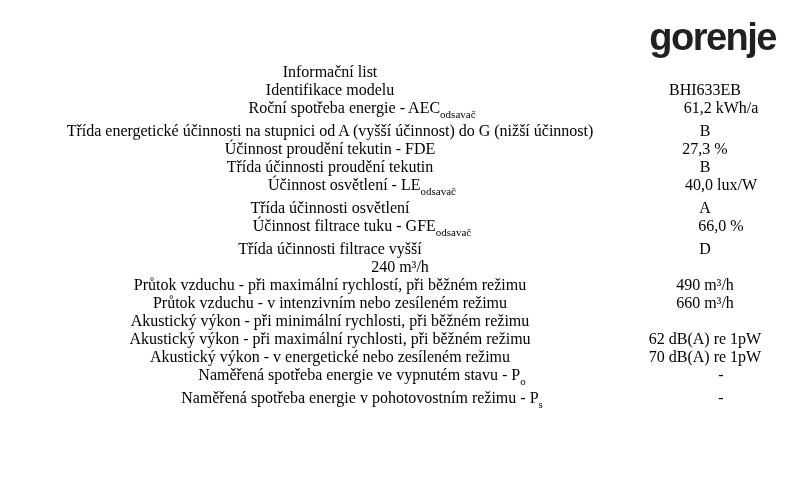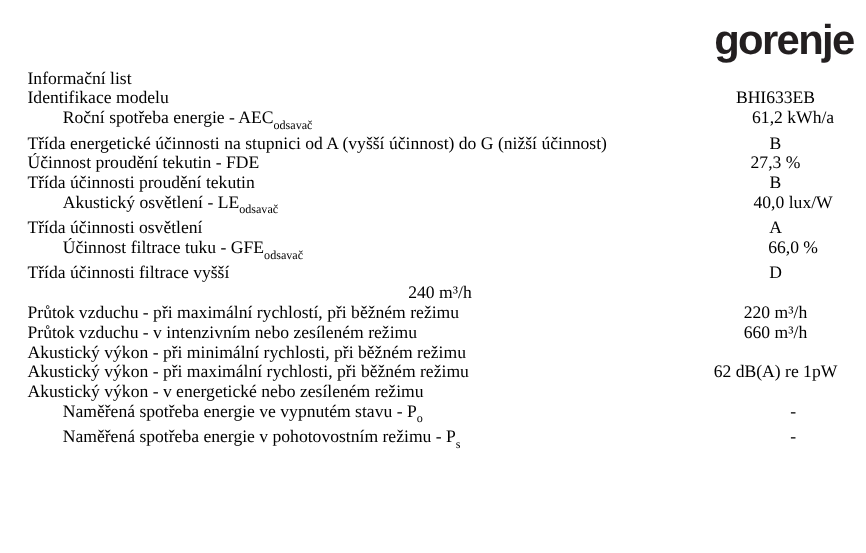--- a/index.html
+++ b/index.html
@@ -41,20 +41,21 @@
     line-height: 18px;
     white-space: nowrap;
   }
   .row.tall {
     height: 23px;
     margin-left: 32px;
   }
   .label {
     width: 610px;
     flex: 0 0 610px;
+    text-align: center;
   }
   .value {
     flex: 1;
     text-align: center;
   }
   sub.spec-sub {
     font-size: 11px;
     line-height: 0;
     position: relative;
     top: 1px;
@@ -91,21 +92,21 @@
     <span class="label"><span>Účinnost proudění tekutin - FDE</span></span>
     <span class="value">27,3 %</span>
   </div>
 
   <div class="row">
     <span class="label"><span>Třída účinnosti proudění tekutin</span></span>
     <span class="value">B</span>
   </div>
 
   <div class="row tall">
-    <span class="label"><span>Akustický osvětlení - LE</span><sub class="spec-sub">odsavač</sub></span>
+    <span class="label"><span>Účinnost osvětlení - LE</span><sub class="spec-sub">odsavač</sub></span>
     <span class="value">40,0 lux/W</span>
   </div>
 
   <div class="row">
     <span class="label"><span>Třída účinnosti osvětlení</span></span>
     <span class="value">A</span>
   </div>
 
   <div class="row tall">
     <span class="label"><span>Účinnost filtrace tuku - GFE</span><sub class="spec-sub">odsavač</sub></span>
@@ -116,39 +117,40 @@
     <span class="label"><span>Třída účinnosti filtrace vyšší</span></span>
     <span class="value">D</span>
   </div>
 
   <div class="row">
     <span class="value">240 m³/h</span>
   </div>
 
   <div class="row">
     <span class="label"><span>Průtok vzduchu - při maximální rychlostí, při běžném režimu</span></span>
-    <span class="value">220 m³/h</span>
+    <span class="value">490 m³/h</span>
   </div>
 
   <div class="row">
     <span class="label"><span>Průtok vzduchu - v intenzivním nebo zesíleném režimu</span></span>
     <span class="value">660 m³/h</span>
   </div>
 
   <div class="row">
     <span class="label"><span>Akustický výkon - při minimální rychlosti, při běžném režimu</span></span>
   </div>
 
   <div class="row">
     <span class="label"><span>Akustický výkon - při maximální rychlosti, při běžném režimu</span></span>
     <span class="value">62 dB(A) re 1pW</span>
   </div>
 
   <div class="row">
     <span class="label"><span>Akustický výkon - v energetické nebo zesíleném režimu</span></span>
+    <span class="value">70 dB(A) re 1pW</span>
   </div>
 
   <div class="row tall">
     <span class="label"><span>Naměřená spotřeba energie ve vypnutém stavu - P</span><sub class="spec-sub">o</sub></span>
     <span class="value">-</span>
   </div>
 
   <div class="row tall">
     <span class="label"><span>Naměřená spotřeba energie v pohotovostním režimu - P</span><sub class="spec-sub">s</sub></span>
     <span class="value">-</span>

